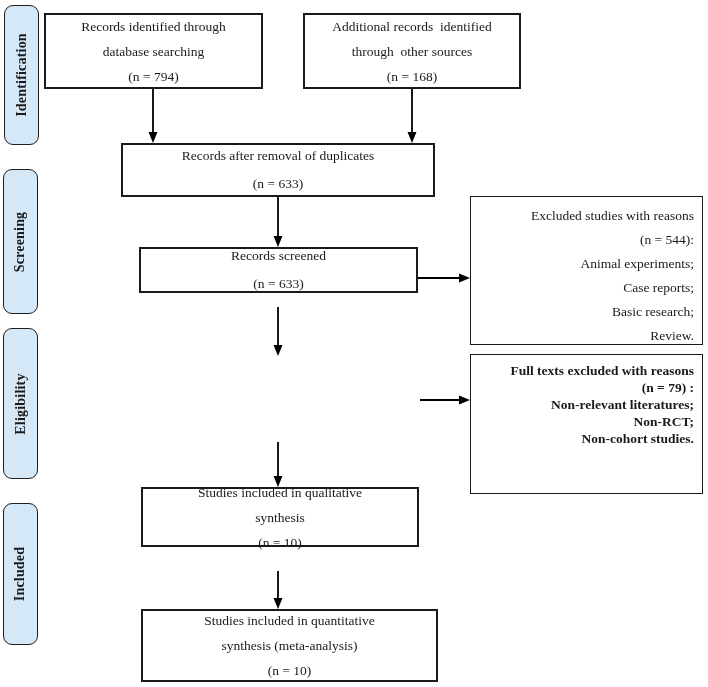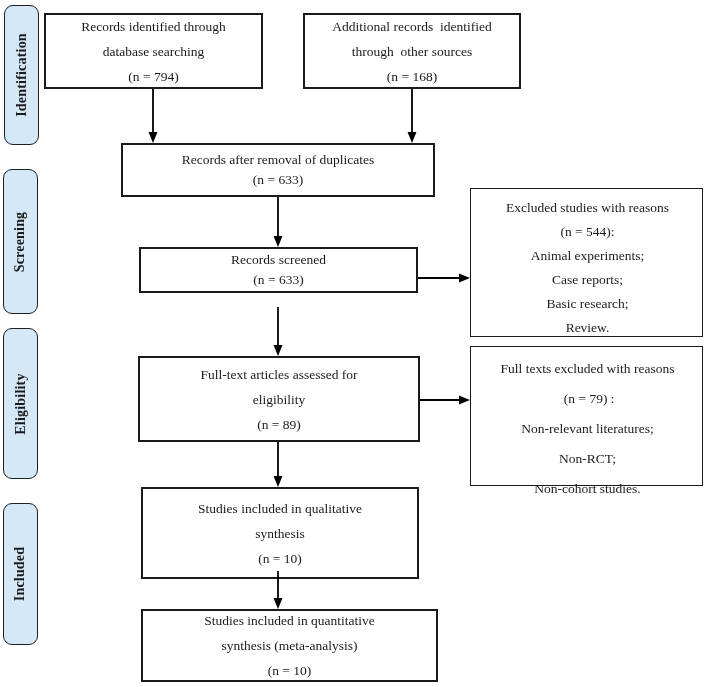--- a/index.html
+++ b/index.html
@@ -48,34 +48,35 @@
     display: flex;
     align-items: center;
     justify-content: center;
     text-align: center;
   }
   .box-text {
     white-space: pre-wrap;
     font-size: 13.5px;
     line-height: 25px;
   }
-  .box.gap-wide .box-text { line-height: 20px; }
+  .box.gap-wide .box-text { line-height: 28px; }
   .side-box {
     position: absolute;
     background: var(--box-fill);
     border: 1.6px solid var(--box-border);
     box-sizing: border-box;
-    text-align: center;
+    text-align: right;
+    margin-top: 8px;
   }
   .side-box .box-text {
     display: block;
     padding: 7px 8px 4px 10px;
   }
   .side-box.list-1 .box-text { line-height: 24px; }
-  .side-box.list-2 .box-text { line-height: 30px; }
+  .side-box.list-2 .box-text { line-height: 17px; font-weight: bold; }
   #arrow-layer {
     position: absolute;
     left: 0; top: 0;
     width: 708px;
     height: 687px;
     pointer-events: none;
   }
   #arrow-layer line { stroke: var(--arrow); stroke-width: 1.8; }
   #arrow-layer polygon { fill: var(--arrow); }
 </style>
@@ -112,27 +113,22 @@
   <div class="box gap-wide" style="left:121px; top:143px; width:314px; height:54px">
     <div class="box-text">Records after removal of duplicates
 (n = 633)</div>
   </div>
 
   <div class="box gap-wide" style="left:139px; top:247px; width:279px; height:46px">
     <div class="box-text">Records screened
 (n = 633)</div>
   </div>
 
-  <div class="box" style="left:138px; top:356px; width:282px; height:86px">
-    <div class="box-text">Full-text articles assessed for
-eligibility
-(n = 89)</div>
-  </div>
 
-  <div class="box" style="left:141px; top:487px; width:278px; height:92px">
+  <div class="box" style="left:141px; top:487px; width:278px; height:60px">
     <div class="box-text">Studies included in qualitative
 synthesis
 (n = 10)</div>
   </div>
 
   <div class="box" style="left:141px; top:609px; width:297px; height:73px">
     <div class="box-text">Studies included in quantitative
 synthesis (meta-analysis)
 (n = 10)</div>
   </div>

